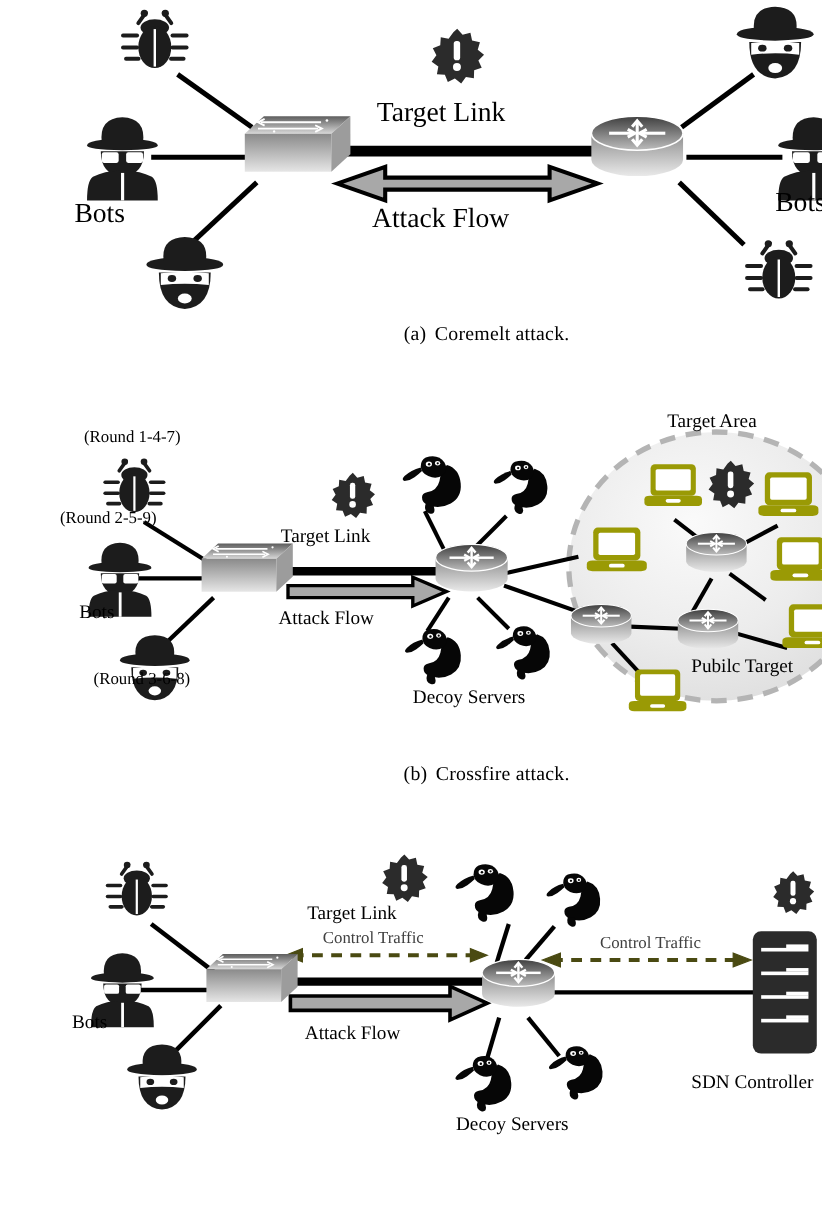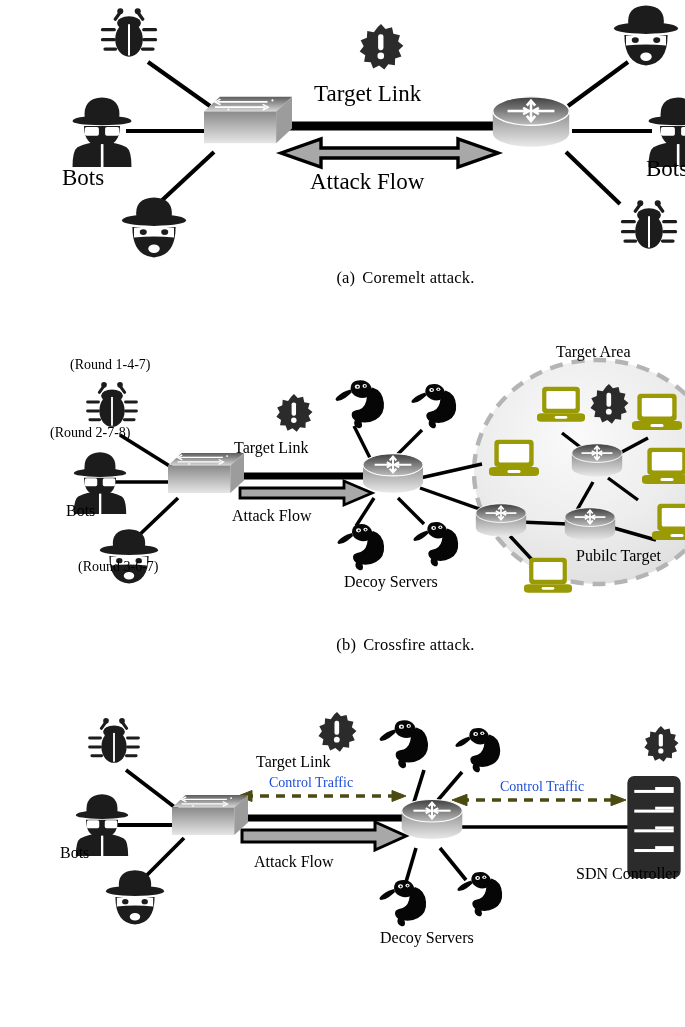--- a/index.html
+++ b/index.html
@@ -52,21 +52,21 @@
 
   .lbl {
     position: absolute;
     white-space: nowrap;
     font-family: "Liberation Serif", "DejaVu Serif", serif;
     line-height: 1;
   }
   .lbl-big   { font-size: 23px; }
   .lbl-mid   { font-size: 16px; }
   .lbl-small { font-size: 14px; }
-  .lbl-ctrl  { font-size: 14px; color: #1d4ed8; }
+  .lbl-ctrl  { font-size: 14px; color: #404040; }
 
   svg { display: block; overflow: visible; }
   .svg-layer {
     position: absolute;
     left: 0; top: 0;
     width: 685px;
     height: 100%;
     pointer-events: none;
   }
 </style>
@@ -392,22 +392,22 @@
       </svg>
     <svg style="position:absolute;left:516px;top:176px;width:52px;height:36px" viewBox="0 0 64 43">
         <use href="#icoRouter"></use>
       </svg>
 
     <svg style="position:absolute;left:540px;top:54px;width:42px;height:40px" viewBox="0 0 42 43">
         <use href="#icoAlert"></use>
       </svg>
 
     <div class="lbl lbl-small" style="left:22px;top:28px">(Round 1-4-7)</div>
-    <div class="lbl lbl-small" style="left:2px;top:96px">(Round 2-7-8)</div>
-    <div class="lbl lbl-small" style="left:30px;top:230px">(Round 3-6-7)</div>
+    <div class="lbl lbl-small" style="left:2px;top:96px">(Round 2-5-9)</div>
+    <div class="lbl lbl-small" style="left:30px;top:230px">(Round 3-6-8)</div>
     <div class="lbl lbl-mid" style="left:18px;top:173px">Bots</div>
     <div class="lbl lbl-mid" style="left:186px;top:110px">Target Link</div>
     <div class="lbl lbl-mid" style="left:184px;top:178px">Attack Flow</div>
     <div class="lbl lbl-mid" style="left:296px;top:244px">Decoy Servers</div>
     <div class="lbl lbl-mid" style="left:508px;top:14px">Target Area</div>
     <div class="lbl lbl-mid" style="left:528px;top:218px">Pubilc Target</div>
   </div>
 
   <div class="caption">
     <span class="cap-tag">(b)</span><span>Crossfire attack.</span>
@@ -497,16 +497,16 @@
     <svg style="position:absolute;left:578px;top:86px;width:56px;height:102px" viewBox="0 0 46 88">
         <use href="#icoServer"></use>
       </svg>
 
     <div class="lbl lbl-mid" style="left:208px;top:64px">Target Link</div>
     <div class="lbl lbl-ctrl" style="left:221px;top:86px">Control Traffic</div>
     <div class="lbl lbl-ctrl" style="left:452px;top:90px">Control Traffic</div>
     <div class="lbl lbl-mid" style="left:206px;top:164px">Attack Flow</div>
     <div class="lbl lbl-mid" style="left:12px;top:155px">Bots</div>
     <div class="lbl lbl-mid" style="left:332px;top:240px">Decoy Servers</div>
-    <div class="lbl lbl-mid" style="left:528px;top:176px">SDN Controller</div>
+    <div class="lbl lbl-mid" style="left:528px;top:205px">SDN Controller</div>
   </div>
 
 </div>
 
 </body></html>

